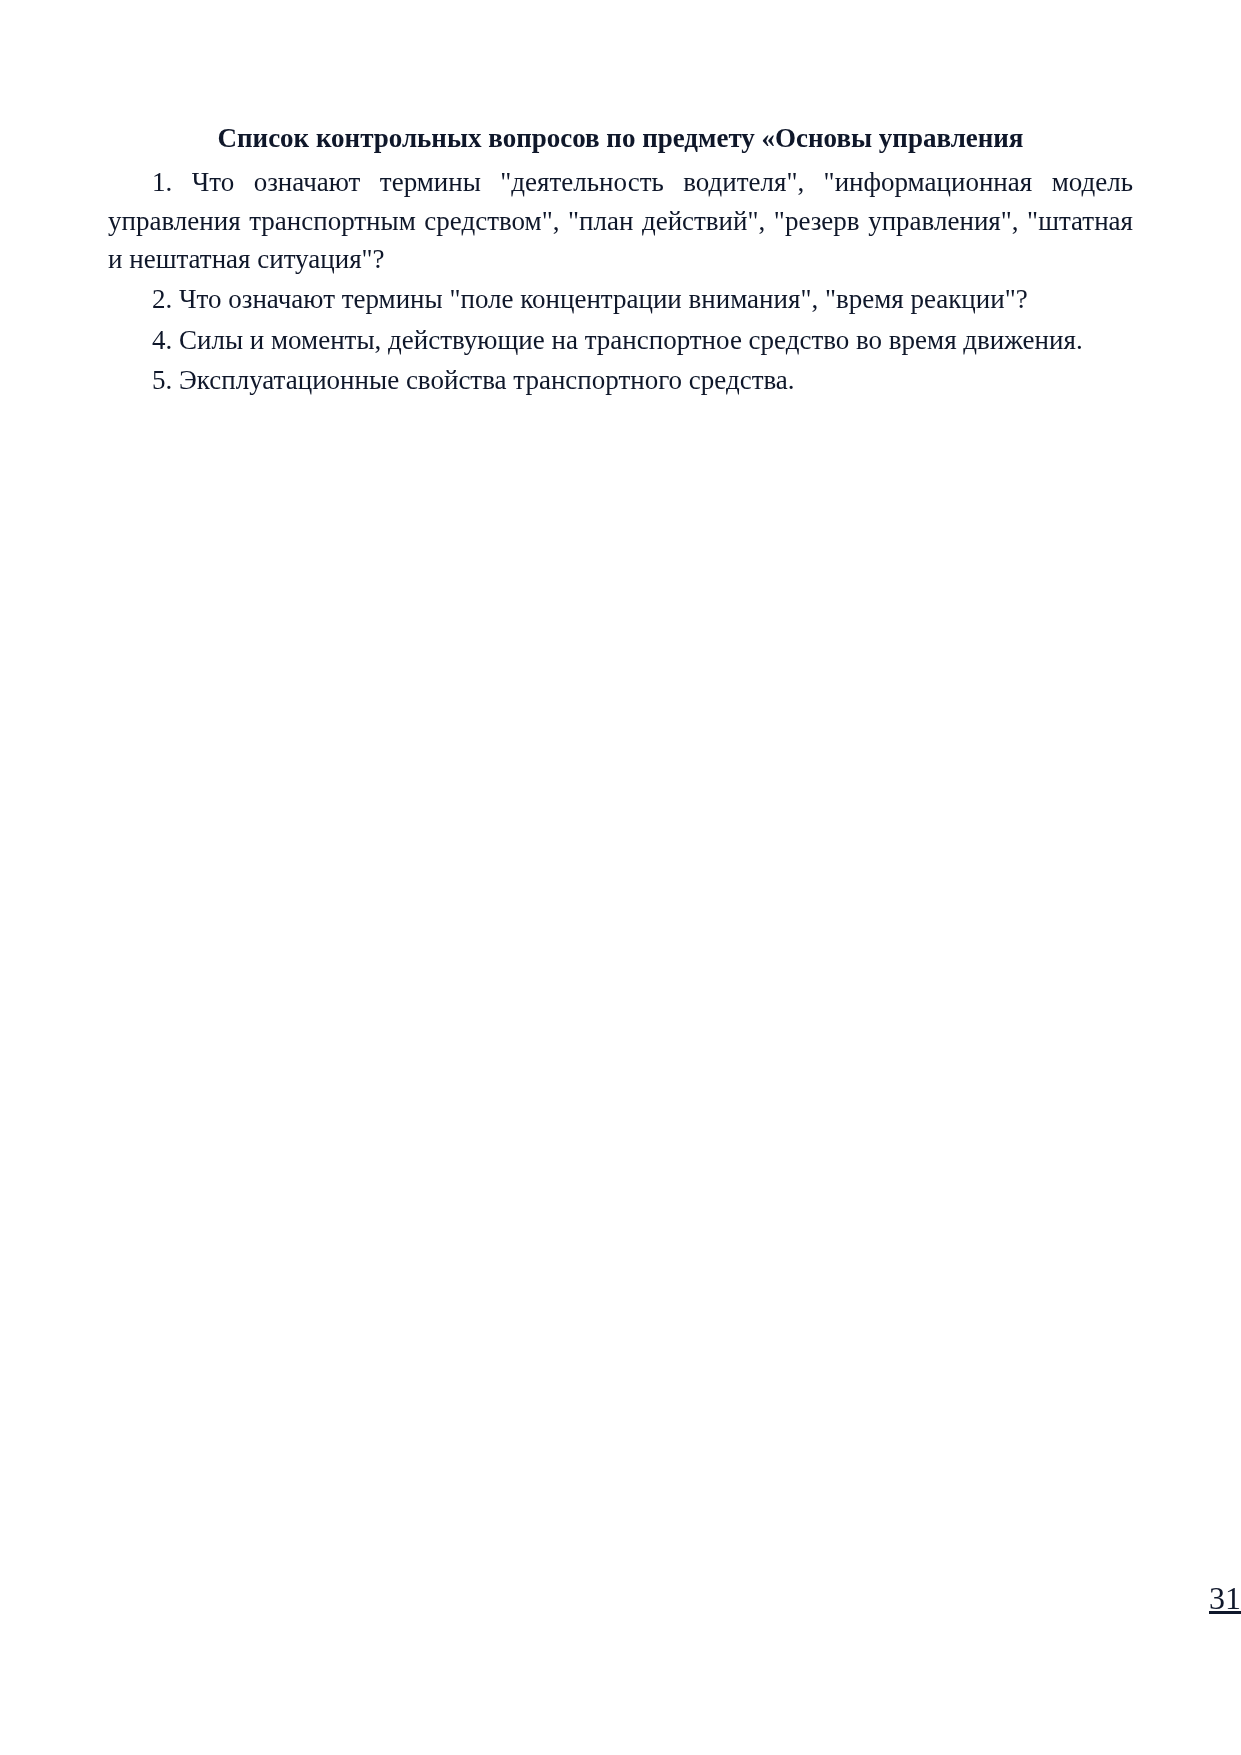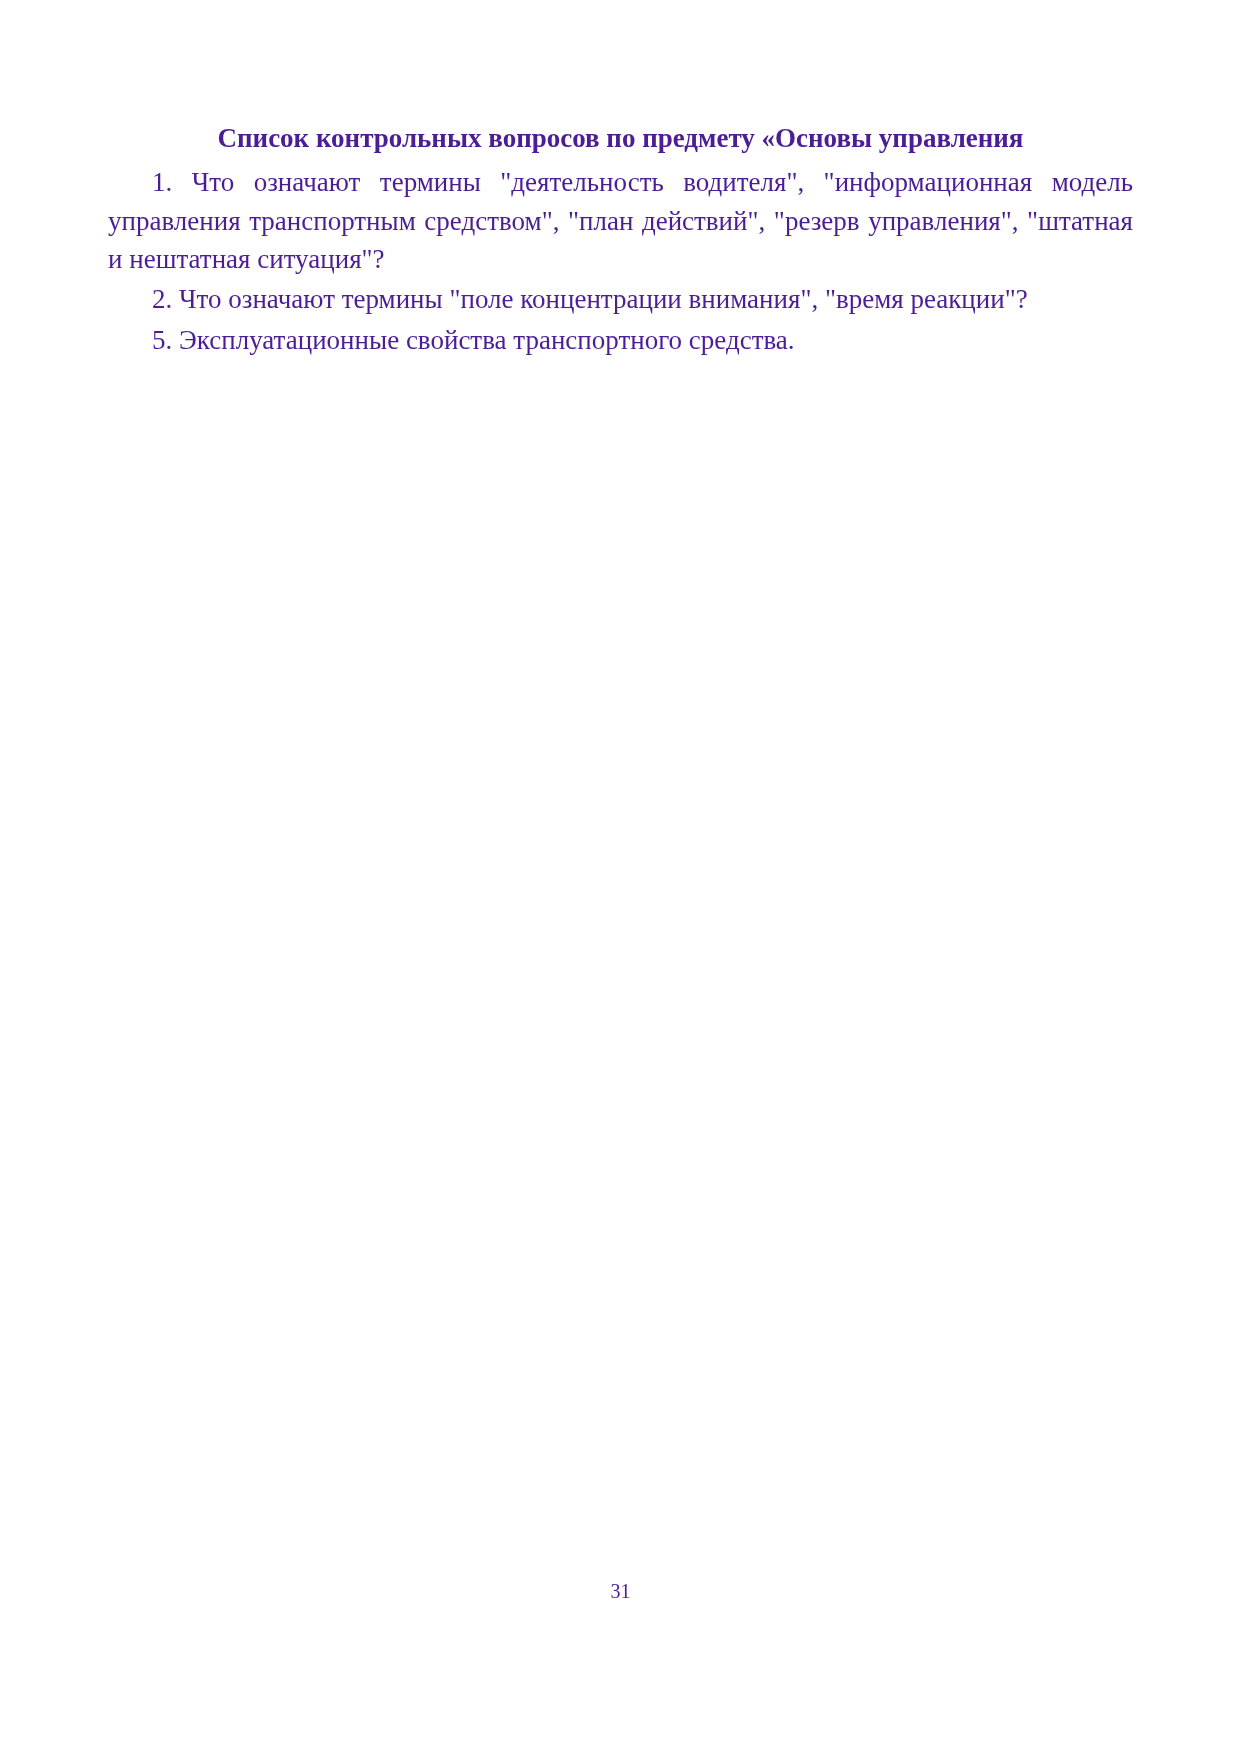--- a/index.html
+++ b/index.html
@@ -7,21 +7,21 @@
     padding: 0;
     background: #ffffff;
   }
   .page {
     position: relative;
     width: 1241px;
     height: 1755px;
     margin: 0 auto;
     background: #ffffff;
     font-family: "Liberation Serif", "DejaVu Serif", serif;
-    color: #4c1d95;
+    color: #0f172a;
     box-sizing: border-box;
   }
   .content {
     position: absolute;
     left: 108px;
     top: 120px;
     width: 1025px;
   }
   .doc-title {
     font-size: 27px;
@@ -41,38 +41,40 @@
     hyphens: none;
   }
   .para:last-child {
     text-align: right;
   }
   .page-number {
     position: absolute;
     left: 0;
     right: 0;
     top: 1580px;
-    text-align: center;
-    font-size: 20px;
+    text-align: right;
+    font-size: 32px;
     font-family: "Liberation Serif", "DejaVu Serif", serif;
+    text-decoration: underline;
   }
 </style>
 </head>
 <body>
 
 <div class="page">
 
   <div class="content">
 
     <h1 class="doc-title">
       <span>Список контрольных вопросов по предмету «Основы управления</span>
       <br>
     </h1>
 
     <p class="para">1. Что означают термины "деятельность водителя", "информационная модель управления транспортным средством", "план действий", "резерв управления", "штатная и нештатная ситуация"?</p>
     <p class="para">2. Что означают термины "поле концентрации внимания", "время реакции"?</p>
+    <p class="para">4. Силы и моменты, действующие на транспортное средство во время движения.</p>
     <p class="para">5. Эксплуатационные свойства транспортного средства.</p>
 
   </div>
 
   <div class="page-number">31</div>
 
 </div>
 
 </body></html>

